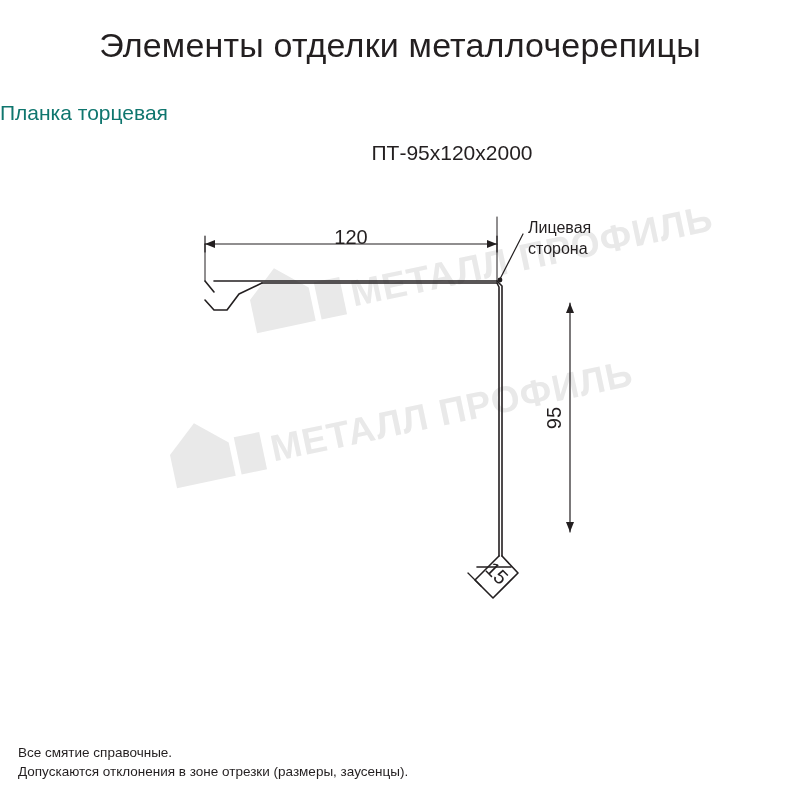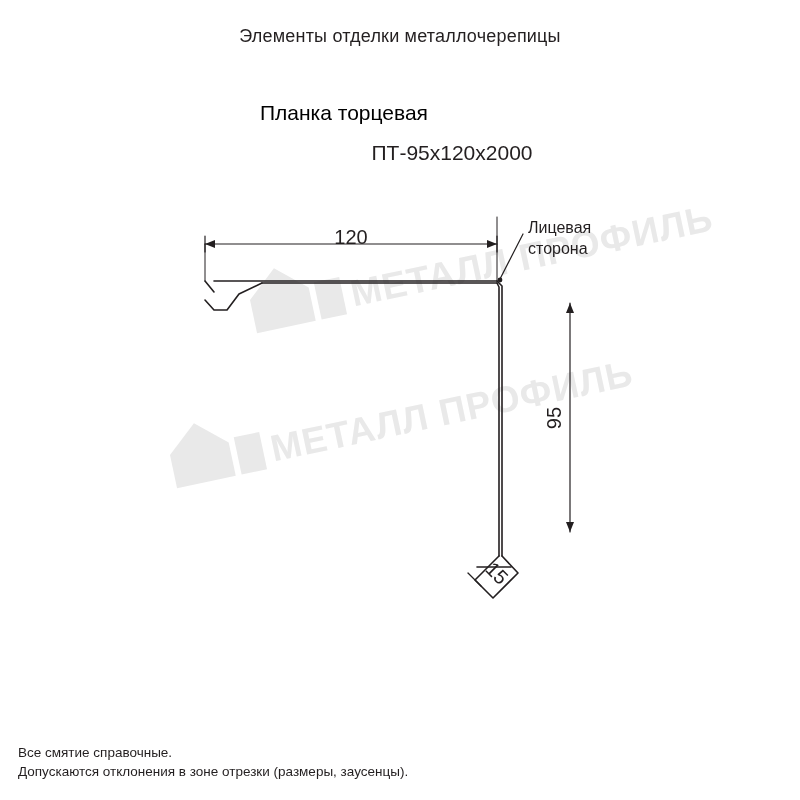--- a/index.html
+++ b/index.html
@@ -20,32 +20,32 @@
     inset: 0;
     width: 800px;
     height: 800px;
   }
   .title-main {
     position: absolute;
     top: 26px;
     left: 0;
     width: 800px;
     text-align: center;
-    font-size: 18px;
+    font-size: 34px;
     letter-spacing: 0.2px;
     color: #231f20;
   }
   .title-sub {
     position: absolute;
     top: 101px;
     left: 0;
     width: 688px;
-    text-align: center;
+    text-align: left;
     font-size: 21px;
-    color: #000000;
+    color: #0f766e;
   }
   .title-code {
     position: absolute;
     top: 141px;
     left: 4px;
     width: 800px;
     text-align: center;
     font-size: 21px;
     color: #231f20;
     padding-left: 48px;

